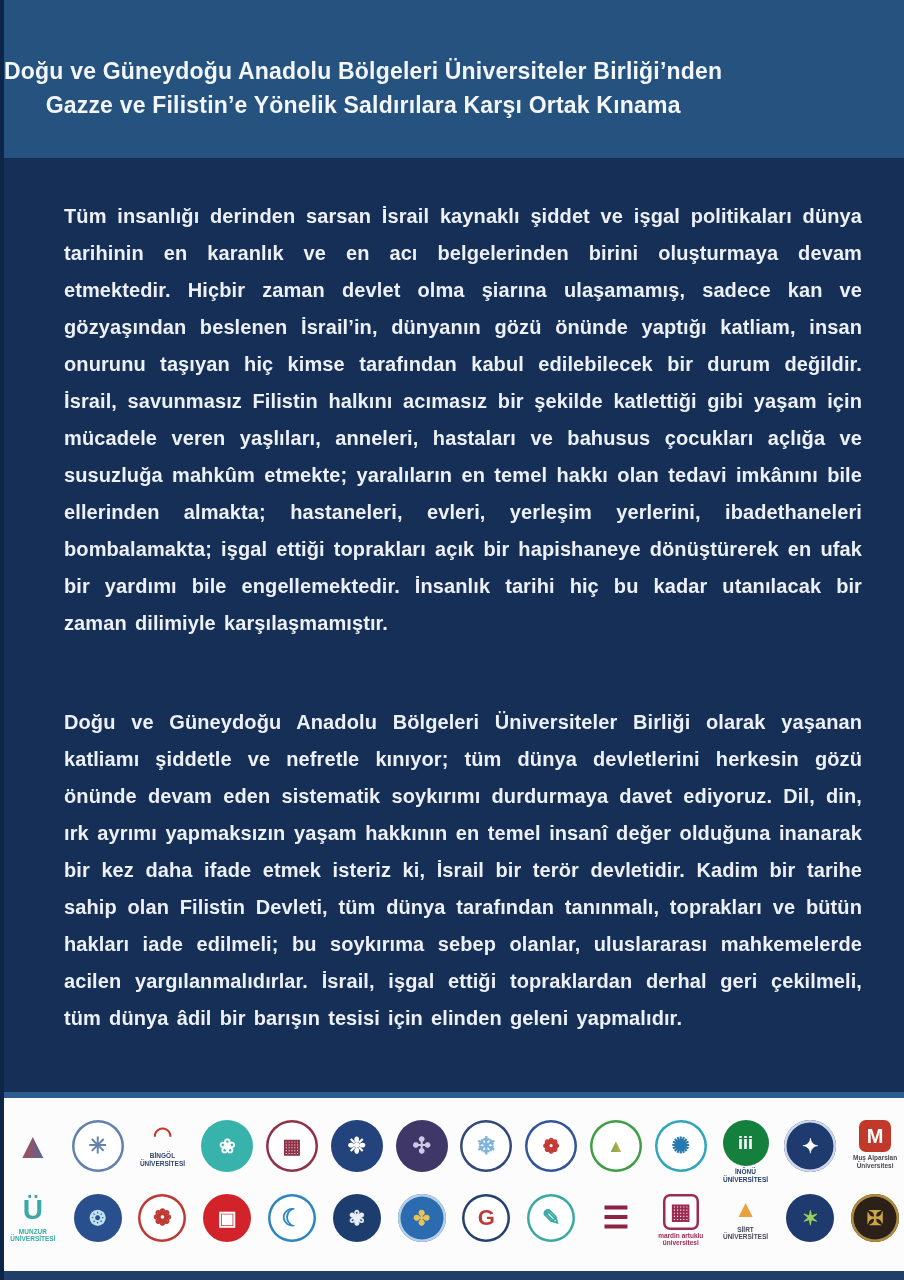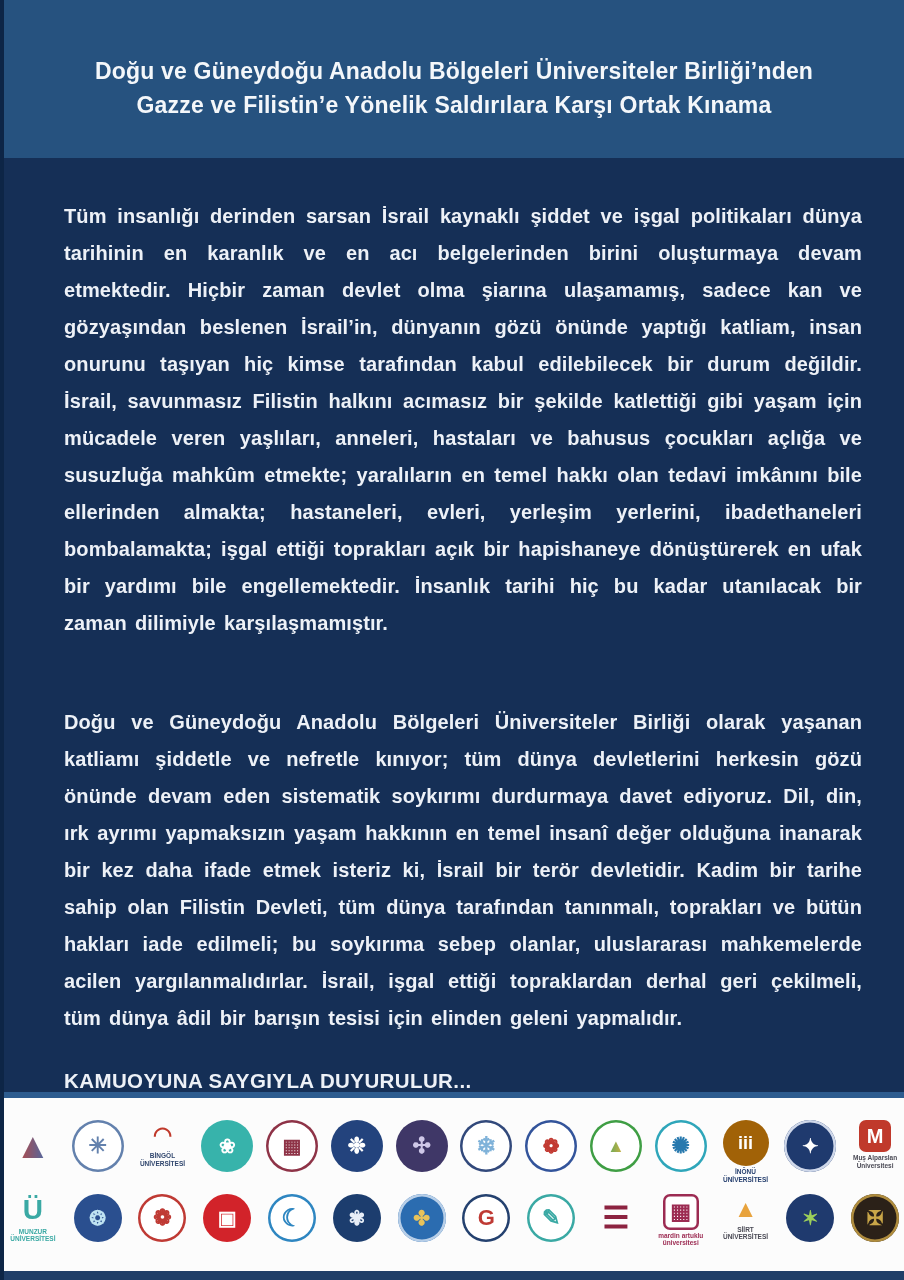--- a/index.html
+++ b/index.html
@@ -5,21 +5,21 @@
   html,body{margin:0;padding:0;}
   body{
     width:904px;height:1280px;
     background:#152f56;
     font-family:"Liberation Sans",sans-serif;
     position:relative;overflow:hidden;
     border-left:4px solid #0d2546;box-sizing:border-box;
   }
   .header{
     height:158px;background:#26527f;
-    display:flex;align-items:center;justify-content:center;
+    display:flex;align-items:center;justify-content:flex-start;
     box-sizing:border-box;padding-top:18px;
   }
   .title{
     text-align:center;color:#f4f7fa;font-weight:bold;
     font-size:23px;line-height:1.5;letter-spacing:.2px;
   }
   .main{
     height:934px;box-sizing:border-box;
     padding:40px 42px 0 60px;overflow:hidden;
   }
@@ -66,21 +66,20 @@
 <div class="header">
   <div class="title">
     <div>Doğu ve Güneydoğu Anadolu Bölgeleri Üniversiteler Birliği’nden</div>
     <div>Gazze ve Filistin’e Yönelik Saldırılara Karşı Ortak Kınama</div>
   </div>
 </div>
 
 <div class="main">
   <p>Tüm insanlığı derinden sarsan İsrail kaynaklı şiddet ve işgal politikaları dünya tarihinin en karanlık ve en acı belgelerinden birini oluşturmaya devam etmektedir. Hiçbir zaman devlet olma şiarına ulaşamamış, sadece kan ve gözyaşından beslenen İsrail’in, dünyanın gözü önünde yaptığı katliam, insan onurunu taşıyan hiç kimse tarafından kabul edilebilecek bir durum değildir. İsrail, savunmasız Filistin halkını acımasız bir şekilde katlettiği gibi yaşam için mücadele veren yaşlıları, anneleri, hastaları ve bahusus çocukları açlığa ve susuzluğa mahkûm etmekte; yaralıların en temel hakkı olan tedavi imkânını bile ellerinden almakta; hastaneleri, evleri, yerleşim yerlerini, ibadethaneleri bombalamakta; işgal ettiği toprakları açık bir hapishaneye dönüştürerek en ufak bir yardımı bile engellemektedir. İnsanlık tarihi hiç bu kadar utanılacak bir zaman dilimiyle karşılaşmamıştır.</p>
   <p>Doğu ve Güneydoğu Anadolu Bölgeleri Üniversiteler Birliği olarak yaşanan katliamı şiddetle ve nefretle kınıyor; tüm dünya devletlerini herkesin gözü önünde devam eden sistematik soykırımı durdurmaya davet ediyoruz. Dil, din, ırk ayrımı yapmaksızın yaşam hakkının en temel insanî değer olduğuna inanarak bir kez daha ifade etmek isteriz ki, İsrail bir terör devletidir. Kadim bir tarihe sahip olan Filistin Devleti, tüm dünya tarafından tanınmalı, toprakları ve bütün hakları iade edilmeli; bu soykırıma sebep olanlar, uluslararası mahkemelerde acilen yargılanmalıdırlar. İsrail, işgal ettiği topraklardan derhal geri çekilmeli, tüm dünya âdil bir barışın tesisi için elinden geleni yapmalıdır.</p>
-  <div class="closing">KAMUOYUNA SAYGIYLA DUYURULUR...</div>
 </div>
 
 <div class="divider"></div>
 
 <div class="logo-strip">
   <div class="logo-row">
       <div class="logo-wrap">
         <div class="logo bare" style="height: 52px; width: 52px;">
           <span class="glyph" style="font-size: 36px; background: linear-gradient(90deg, rgb(192, 69, 58), rgb(59, 111, 181)) text; color: transparent;">▲</span>
         </div>
@@ -130,21 +129,21 @@
         <div class="logo circle" style="height: 52px; width: 52px; background: rgb(255, 255, 255); box-shadow: rgb(63, 158, 68) 0px 0px 0px 2.5px inset;">
           <span class="glyph" style="font-size: 18px; background: linear-gradient(90deg, rgb(87, 168, 92), rgb(224, 178, 63)) text; color: transparent;">▲</span>
         </div>
       </div>
       <div class="logo-wrap">
         <div class="logo circle" style="height: 52px; width: 52px; background: rgb(255, 255, 255); box-shadow: rgb(47, 166, 186) 0px 0px 0px 2.5px inset;">
           <span class="glyph" style="font-size: 22px; color: rgb(40, 121, 174);">✺</span>
         </div>
       </div>
       <div class="logo-wrap">
-        <div class="logo circle" style="height: 46px; width: 46px; background: #a16207;">
+        <div class="logo circle" style="height: 46px; width: 46px; background: #15803d;">
           <span class="glyph" style="font-size: 18px; color: rgb(255, 255, 255);">iii</span>
         </div>
         <span class="caption" style="color: rgb(39, 64, 111);">İNÖNÜ ÜNİVERSİTESİ</span>
       </div>
       <div class="logo-wrap">
         <div class="logo circle" style="height: 52px; width: 52px; background: rgb(31, 58, 110); box-shadow: rgb(207, 216, 234) 0px 0px 0px 2.5px inset;">
           <span class="glyph" style="font-size: 20px; color: rgb(255, 255, 255);">✦</span>
         </div>
       </div>
       <div class="logo-wrap">

